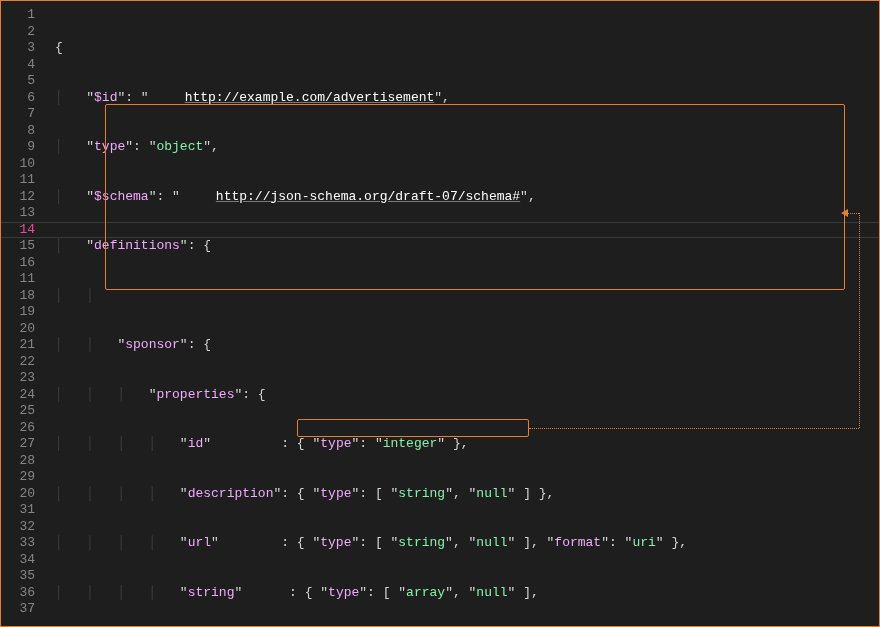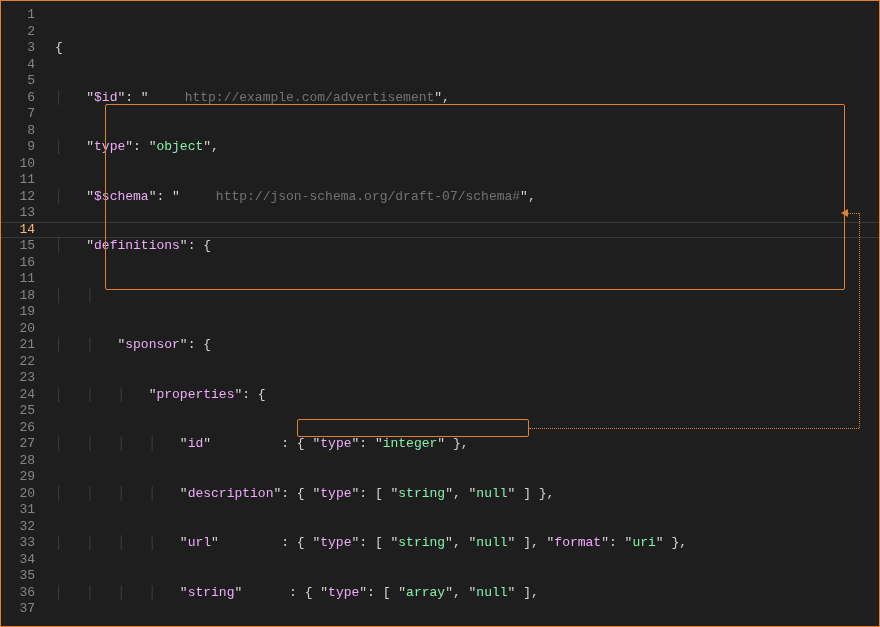--- a/index.html
+++ b/index.html
@@ -23,40 +23,40 @@
     left: 0; top: 6px;
     width: 48px;
     text-align: right;
     color: #858585;
     user-select: none;
   }
   .gutter .ln {
     height: 16.5px;
     padding-right: 14px;
   }
-  .gutter .ln.current { color: #fdba74; }
+  .gutter .ln.current { color: #ec4899; }
   .code {
     position: absolute;
     left: 54px; top: 6px; right: 8px;
     color: #d4d4d4;
     white-space: pre;
   }
   .code .row { height: 16.5px; }
   .current-line-bar {
     position: absolute;
     left: 0; right: 0;
     height: 16.5px;
     border-top: 1px solid rgba(255,255,255,0.12);
     border-bottom: 1px solid rgba(255,255,255,0.12);
     pointer-events: none;
   }
   .p  { color: #d4d4d4; }           
   .k  { color: #f0abfc; }           
   .s  { color: #86efac; }           
-  .su { color: #737373; text-decoration-color: #7a7a7a; padding-left: 36px; }           
+  .su { color: #ffffff; text-decoration: underline; text-decoration-color: #7a7a7a; padding-left: 36px; }           
   .box {
     position: absolute;
     border: 1.5px solid #e08030;
     pointer-events: none;
     border-radius: 2px;
   }
   .dotted-h { border-top: 1.5px dotted #e08030; height: 0; position: absolute; }
   .dotted-v { border-left: 1.5px dotted #e08030; width: 0; position: absolute; }
   .arrowhead-left {
     position: absolute;

